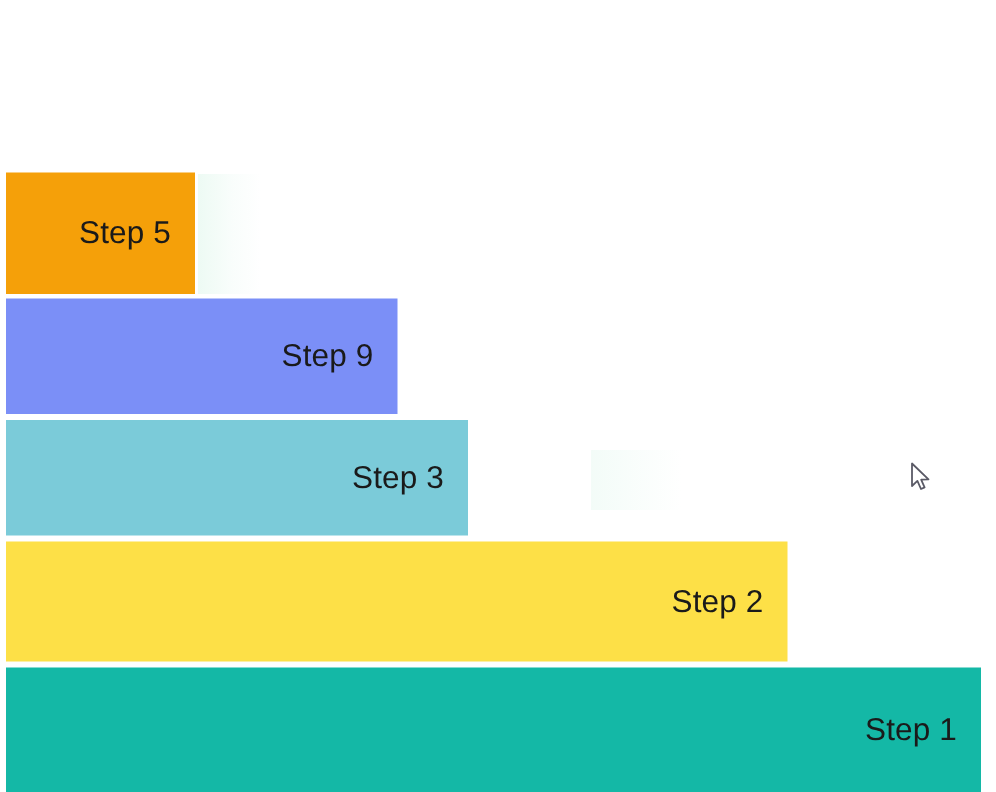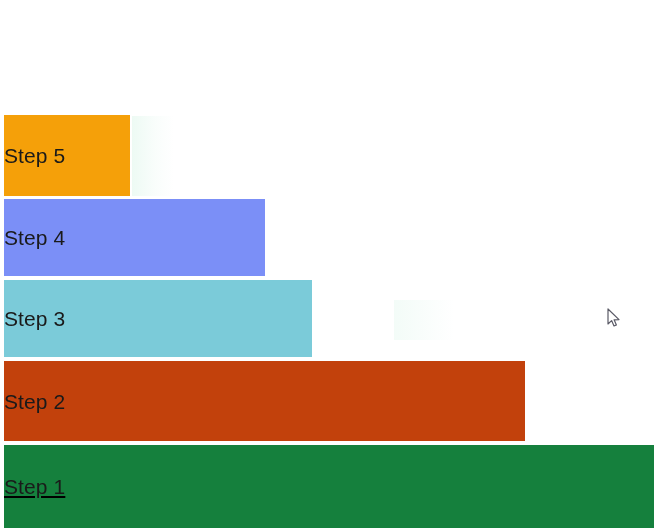--- a/index.html
+++ b/index.html
@@ -16,21 +16,21 @@
     position: relative;
     width: 664px;
     height: 528px;
     background: #ffffff;
     overflow: hidden;
   }
   .funnel-bar {
     position: absolute;
     display: flex;
     align-items: center;
-    justify-content: flex-start;
+    justify-content: flex-end;
     box-sizing: border-box;
   }
   .bar-label {
     color: #1a1a1a;
     font-size: 21px;
     font-weight: 400;
     letter-spacing: 0.1px;
     line-height: 1;
     padding-right: 16px;
     white-space: nowrap;
@@ -67,32 +67,32 @@
 <div id="canvas" style="width: 664px; height: 528px; background: rgb(255, 255, 255);">
 
   <div class="wash"></div>
   <div class="wash2"></div>
 
   <div class="funnel-bar" style="left: 4px; top: 115px; width: 126px; height: 81px; background: rgb(245, 160, 9);">
     <span class="bar-label" style="color: rgb(26, 26, 26);">Step 5</span>
   </div>
 
   <div class="funnel-bar" style="left: 4px; top: 199px; width: 261px; height: 77px; background: rgb(123, 143, 247);">
-    <span class="bar-label" style="color: rgb(26, 26, 26);">Step 4</span>
+    <span class="bar-label" style="color: rgb(26, 26, 26);">Step 9</span>
   </div>
 
   <div class="funnel-bar" style="left: 4px; top: 280px; width: 308px; height: 77px; background: rgb(123, 203, 217);">
     <span class="bar-label" style="color: rgb(26, 26, 26);">Step 3</span>
   </div>
 
-  <div class="funnel-bar" style="left: 4px; top: 361px; width: 521px; height: 80px; background: #c2410c;">
+  <div class="funnel-bar" style="left: 4px; top: 361px; width: 521px; height: 80px; background: #fde047;">
     <span class="bar-label" style="color: rgb(26, 26, 26);">Step 2</span>
   </div>
 
-  <div class="funnel-bar" style="left: 4px; top: 445px; width: 650px; height: 83px; background: #15803d; text-decoration: underline;">
+  <div class="funnel-bar" style="left: 4px; top: 445px; width: 650px; height: 83px; background: #14b8a6;">
     <span class="bar-label" style="color: rgb(26, 26, 26);">Step 1</span>
   </div>
 
   <svg id="cursor" viewBox="0 0 14 20" xmlns="http://www.w3.org/2000/svg" style="left: 607px; top: 308px; display: block;">
     <path d="M1 1 L1 16 L4.6 12.6 L7 18 L9.4 16.9 L7.1 11.8 L12 11.6 Z" fill="#ffffff" stroke="#5a5a66" stroke-width="1.2" stroke-linejoin="round"></path>
   </svg>
 
 </div>
 
 </body></html>

